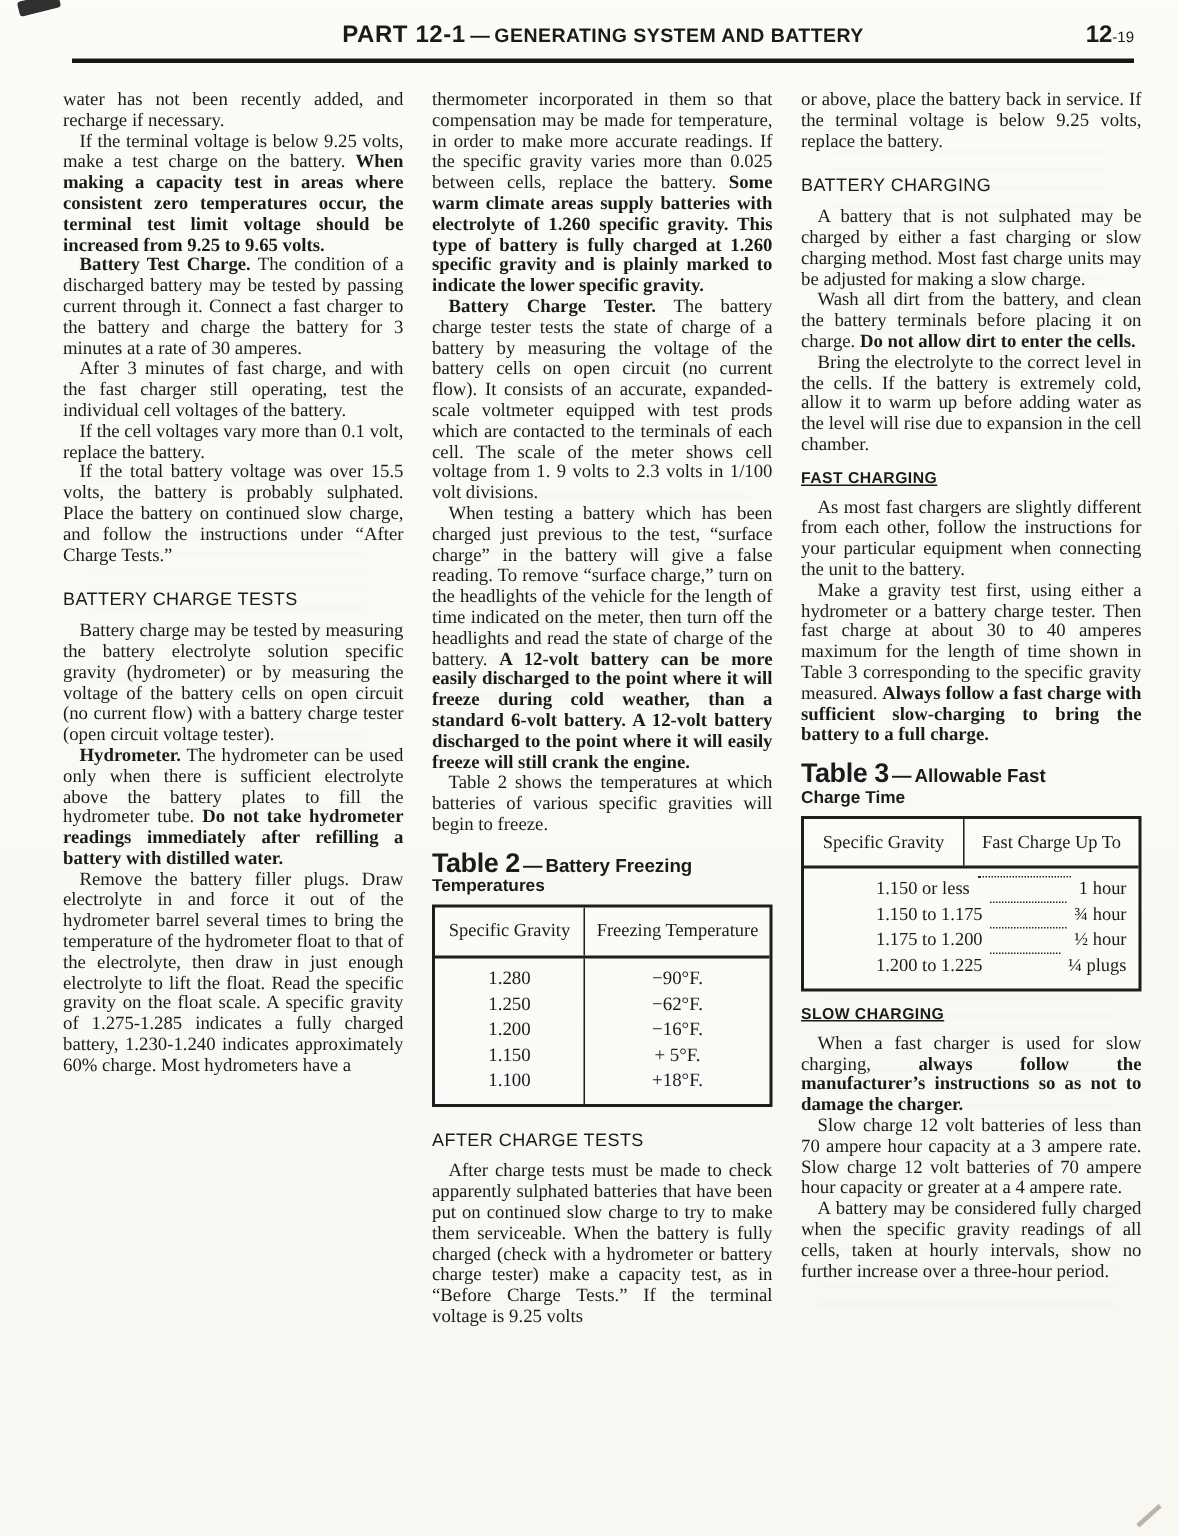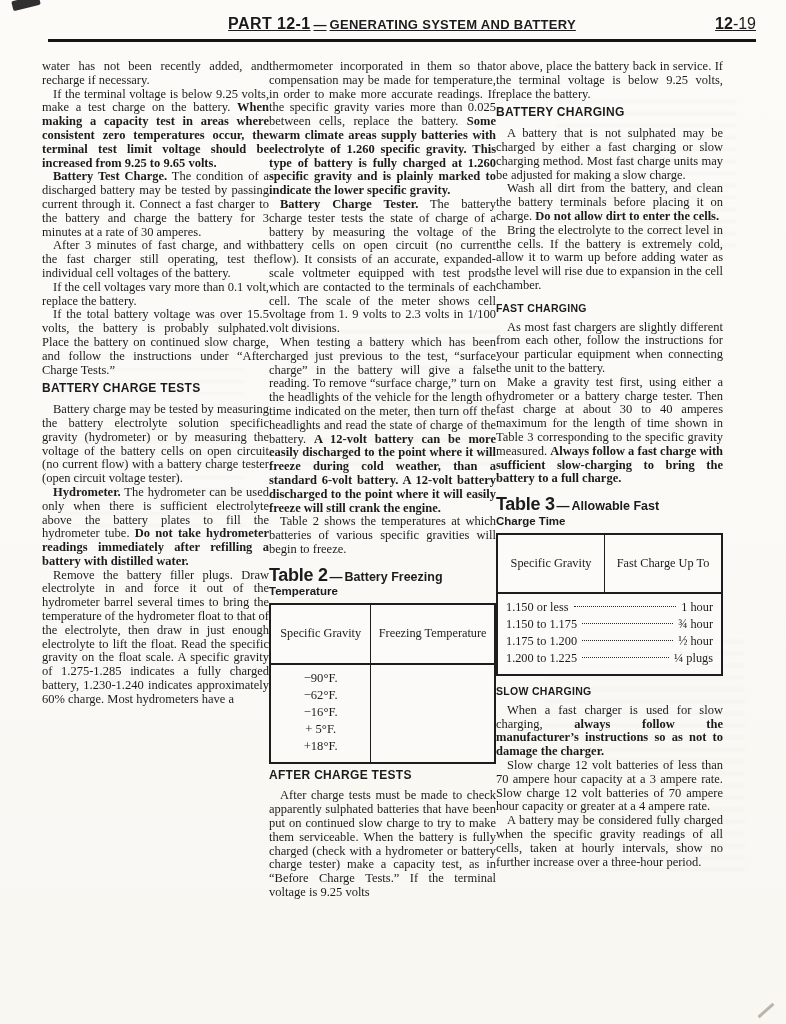--- a/index.html
+++ b/index.html
@@ -8,59 +8,59 @@
         color:#1b1b1b;font-family:"Liberation Serif",serif;}
   
   .corner-tl{position:absolute;top:-2px;left:12px;width:28px;height:10px;background:#303030;
              transform:rotate(-14deg);border-radius:2px;}
   .corner-br{position:absolute;right:10px;bottom:12px;width:20px;height:3px;background:#b9b5ab;
              transform:rotate(-42deg);}
   .ghost{position:absolute;opacity:.45;filter:blur(1.3px);pointer-events:none;
          background:repeating-linear-gradient(180deg,rgba(140,133,118,.10) 0 3px,rgba(0,0,0,0) 3px 12px);}
   
   .header{position:absolute;top:15px;left:48px;width:708px;display:flex;align-items:baseline;
-          font-family:"Liberation Sans",sans-serif;font-weight:700;text-decoration:underline;}
+          font-family:"Liberation Sans",sans-serif;font-weight:700;}
   .header-left-spacer{width:90px;}
   .header-center{flex:1;text-align:center;white-space:nowrap;}
   .part{font-size:16px;letter-spacing:.4px;}
   .hsep{font-size:13px;padding:0 3px;}
   .htitle{font-size:13px;letter-spacing:.3px;}
   .header-right{width:90px;text-align:right;}
   .pagenum-bold{font-size:16px;}
-  .pagenum-rest{font-size:16px;font-weight:400;}
+  .pagenum-rest{font-size:10px;font-weight:400;}
   .rule{position:absolute;top:39px;left:48px;width:708px;height:3px;background:#151515;}
   
   .columns{position:absolute;top:60px;left:42px;display:grid;
-           grid-template-columns:227px 227px 227px;}
+           grid-template-columns:227px 227px 227px;column-gap:19px;}
   .col{font-size:12.5px;line-height:13.8px;text-align:justify;}
   p.body-p{margin:0;}
   p.ind{text-indent:11px;}
   b{font-weight:700;}
-  .h1{font-family:"Liberation Sans",sans-serif;font-weight:700;font-size:12px;
-      letter-spacing:.3px;margin:5px 0 7px;text-align:left;}
+  .h1{font-family:"Liberation Sans",sans-serif;font-weight:400;font-size:12px;
+      letter-spacing:.3px;margin:16px 0 7px;text-align:left;}
   .h2{font-family:"Liberation Sans",sans-serif;font-weight:700;font-size:10.5px;
-      letter-spacing:.3px;margin:9px 0 5px;text-align:left;}
+      letter-spacing:.3px;margin:9px 0 5px;text-align:left;text-decoration:underline;}
   
   .tcap{margin:12px 0 4px;font-family:"Liberation Sans",sans-serif;font-weight:700;text-align:left;}
   .tcap-lead{font-size:18px;letter-spacing:-.3px;}
   .tcap-dash{font-size:13px;padding:0 2px;}
   .tcap-rest{font-size:12.5px;}
   .tcap2{font-size:11.5px;margin-top:1px;}
   
   .tbl{border:2px solid #1d1d1d;margin-top:3px;background:rgba(255,255,255,.35);}
   .t-head{display:grid;border-bottom:2px solid #1d1d1d;}
   .t2 .t-head,.t2-body{grid-template-columns:45% 55%;}
   .t3 .t-head{grid-template-columns:48% 52%;}
-  .t-head .cell{padding:21px 6px;text-align:center;font-size:12.3px;line-height:1.25;}
+  .t-head .cell{padding:8px 6px;text-align:center;font-size:12.3px;line-height:1.25;}
   .t-head .cell:first-child{border-right:1.5px solid #1d1d1d;}
   .t2-body{display:grid;}
   .t2-col{padding:5px 0 7px;text-align:center;font-size:12.6px;line-height:17px;}
   .t2-col:first-child{border-right:1.5px solid #1d1d1d;}
   .t3-body{padding:5px 8px 7px;}
-  .t3-row{display:flex;align-items:center;font-size:12.3px;line-height:17px;}
+  .t3-row{display:flex;align-items:flex-start;font-size:12.3px;line-height:17px;margin-left:40px;}
   .t3-row.noleader{justify-content:space-between;}
   .t3-leader{flex:1;border-bottom:1.6px dotted #262626;margin:0 5px 3px;}
 </style>
 </head>
 <body>
 
 <div class="page">
   <div class="corner-tl"></div>
   <div class="corner-br"></div>
 
@@ -91,27 +91,34 @@
         <div class="h1">BATTERY CHARGE TESTS</div>
         <p class="body-p ind"><span>Battery charge may be tested by measuring the battery electrolyte solution specific gravity (hydrometer) or by measuring the voltage of the battery cells on open circuit (no current flow) with a battery charge tester (open circuit voltage tester).</span></p>
         <p class="body-p ind"><b>Hydrometer.</b><span> The hydrometer can be used only when there is sufficient electrolyte above the battery plates to fill the hydrometer tube. </span><b>Do not take hydrometer readings immediately after refilling a battery with distilled water.</b></p>
         <p class="body-p ind"><span>Remove the battery filler plugs. Draw electrolyte in and force it out of the hydrometer barrel several times to bring the temperature of the hydrometer float to that of the electrolyte, then draw in just enough electrolyte to lift the float. Read the specific gravity on the float scale. A specific gravity of 1.275-1.285 indicates a fully charged battery, 1.230-1.240 indicates approximately 60% charge. Most hydrometers have a</span></p>
       </section>
     <section class="col">
         <p class="body-p"><span>thermometer incorporated in them so that compensation may be made for temperature, in order to make more accurate readings. If the specific gravity varies more than 0.025 between cells, replace the battery. </span><b>Some warm climate areas supply batteries with electrolyte of 1.260 specific gravity. This type of battery is fully charged at 1.260 specific gravity and is plainly marked to indicate the lower specific gravity.</b></p>
         <p class="body-p ind"><b>Battery Charge Tester.</b><span> The battery charge tester tests the state of charge of a battery by measuring the voltage of the battery cells on open circuit (no current flow). It consists of an accurate, expanded-scale voltmeter equipped with test prods which are contacted to the terminals of each cell. The scale of the meter shows cell voltage from 1. 9 volts to 2.3 volts in 1/100 volt divisions.</span></p>
         <p class="body-p ind"><span>When testing a battery which has been charged just previous to the test, “surface charge” in the battery will give a false reading. To remove “surface charge,” turn on the headlights of the vehicle for the length of time indicated on the meter, then turn off the headlights and read the state of charge of the battery. </span><b>A 12-volt battery can be more easily discharged to the point where it will freeze during cold weather, than a standard 6-volt battery. A 12-volt battery discharged to the point where it will easily freeze will still crank the engine.</b></p>
         <p class="body-p ind"><span>Table 2 shows the temperatures at which batteries of various specific gravities will begin to freeze.</span></p>
-        <div class="tcap"><span class="tcap-lead">Table 2</span><span class="tcap-dash">—</span><span class="tcap-rest">Battery Freezing</span><div class="tcap2">Temperature</div></div>
+        <div class="tcap"><span class="tcap-lead">Table 2</span><span class="tcap-dash">—</span><span class="tcap-rest">Battery Freezing</span><div class="tcap2">Temperatures</div></div>
         <div class="tbl t2">
           <div class="t-head">
             <div class="cell">Specific Gravity</div>
             <div class="cell">Freezing Temperature</div>
           </div>
           <div class="t2-body">
+            <div class="t2-col">
+              <div>1.280</div>
+              <div>1.250</div>
+              <div>1.200</div>
+              <div>1.150</div>
+              <div>1.100</div>
+            </div>
             <div class="t2-col">
               <div>−90°F.</div>
               <div>−62°F.</div>
               <div>−16°F.</div>
               <div>+ 5°F.</div>
               <div>+18°F.</div>
             </div>
           </div>
         </div>
         <div class="h1">AFTER CHARGE TESTS</div>

